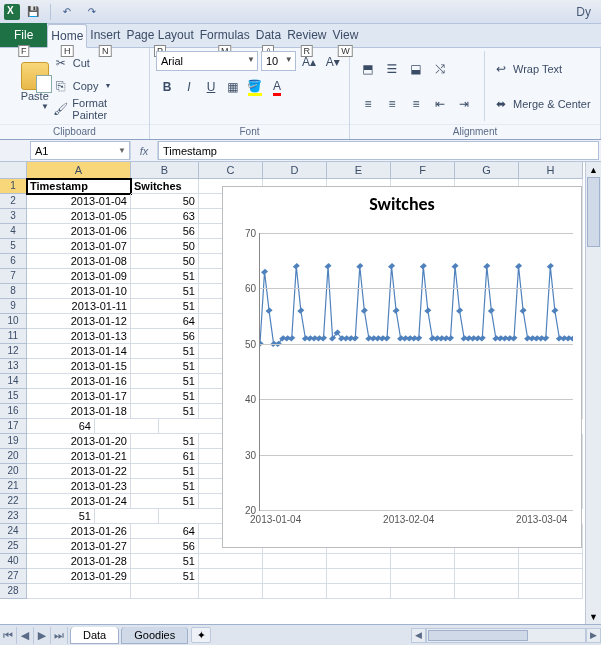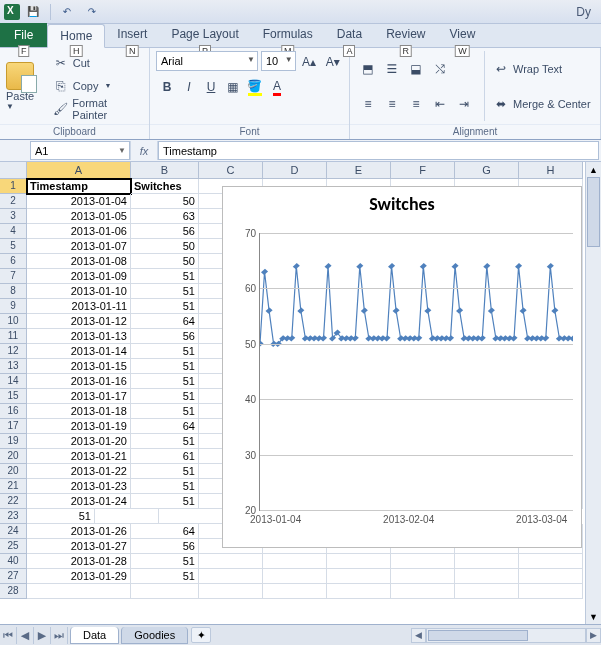--- a/index.html
+++ b/index.html
@@ -11,30 +11,30 @@
   .qat .xl-icon { width:16px; height:16px; background:#217346; border-radius:2px; position:relative; }
   .qat .xl-icon::after { content:"X"; position:absolute; color:#fff; font-size:10px; font-weight:bold; left:3px; top:1px; }
   .qat-btn { width:22px; height:20px; display:flex; align-items:center; justify-content:center; border:1px solid transparent; border-radius:2px; color:#3b5a8a; font-size:10px;}
   .qat-sep { width:1px; height:16px; background:#b6c4db; margin:0 2px;}
   .dq-label { margin-left:auto; color:#4a5a76; font-size:12px; padding-right:6px;}
 
   
   .ribbon-tabs { height: 24px; background:#dfe7f2; display:flex; align-items:flex-end; padding-left:0; border-bottom:1px solid #b6c4db;}
   .file-tab { background:#1e7145; color:#fff; padding:4px 14px; font-size:12px; height:24px; display:flex; align-items:center; position:relative;}
   .file-tab .kt { position:absolute; bottom:-10px; left:50%; transform:translateX(-50%); background:#fff; border:1px solid #888; font-size:9px; padding:0 2px; line-height:10px; color:#333;}
-  .rtab { padding:4px 12px; font-size:12px; color:#3b4c66; position:relative; height:24px; display:flex; }
+  .rtab { padding:4px 3px; font-size:12px; color:#3b4c66; position:relative; height:24px; display:flex; align-items:center;}
   .rtab.active { background:#f4f7fb; border:1px solid #b6c4db; border-bottom:1px solid #f4f7fb; border-radius:3px 3px 0 0; margin-bottom:-1px;}
   .rtab .kt { position:absolute; bottom:-10px; left:50%; transform:translateX(-50%); background:#fff; border:1px solid #888; font-size:9px; padding:0 2px; line-height:10px; color:#333;}
 
   
   .ribbon { height: 92px; background:#f4f7fb; border-bottom:1px solid #8ea3c4; display:flex; }
   .group { border-right:1px solid #cbd6e6; display:flex; flex-direction:column; }
   .group-body { flex:1; display:flex; padding:3px 6px; gap:4px; }
   .group-label { text-align:center; font-size:10px; color:#5a6b87; padding:1px 0 2px; border-top:1px solid #e4ebf5; position:relative;}
-  .big-btn { display:flex; flex-direction:column; align-items:flex-start; justify-content:center; width:44px; }
+  .big-btn { display:flex; flex-direction:column; align-items:flex-end; justify-content:center; width:44px; }
   .big-btn .ic { width:28px; height:28px; }
   .big-btn span { font-size:11px; color:#3b4c66; }
   .paste-ic { background:linear-gradient(#f8d77a,#e9b94a); border:1px solid #c89b2e; border-radius:3px; position:relative;}
   .paste-ic::after{content:""; position:absolute; right:-4px; bottom:-4px; width:14px; height:16px; background:#fff; border:1px solid #8aa;}
   .mini-row { display:flex; align-items:center; gap:4px; height:20px; font-size:11px; color:#3b4c66;}
   .mini-ic { width:16px; height:16px; display:inline-flex; align-items:center; justify-content:center; font-size:12px;}
   .col { display:flex; flex-direction:column; justify-content:space-around;}
 
   .font-group .combo { height:20px; border:1px solid #aebfd7; background:#fff; display:flex; align-items:center; padding:0 14px 0 4px; position:relative; font-size:11px;}
   .font-group .combo .dd { position:absolute; right:2px; top:3px; font-size:8px; color:#555;}
@@ -480,21 +480,20 @@
         <div class="cell colA ra">2013-01-18</div>
         <div class="cell colB ra">51</div>
         <div class="cell colC"></div>
         <div class="cell colD"></div>
         <div class="cell colE"></div>
         <div class="cell colF"></div>
         <div class="cell colG"></div>
         <div class="cell colH"></div>
       </div>
       <div class="row">
-        <div class="cell colA ra">2013-01-19</div>
         <div class="cell colB ra">64</div>
         <div class="cell colC"></div>
         <div class="cell colD"></div>
         <div class="cell colE"></div>
         <div class="cell colF"></div>
         <div class="cell colG"></div>
         <div class="cell colH"></div>
       </div>
       <div class="row">
         <div class="cell colA ra">2013-01-20</div>

